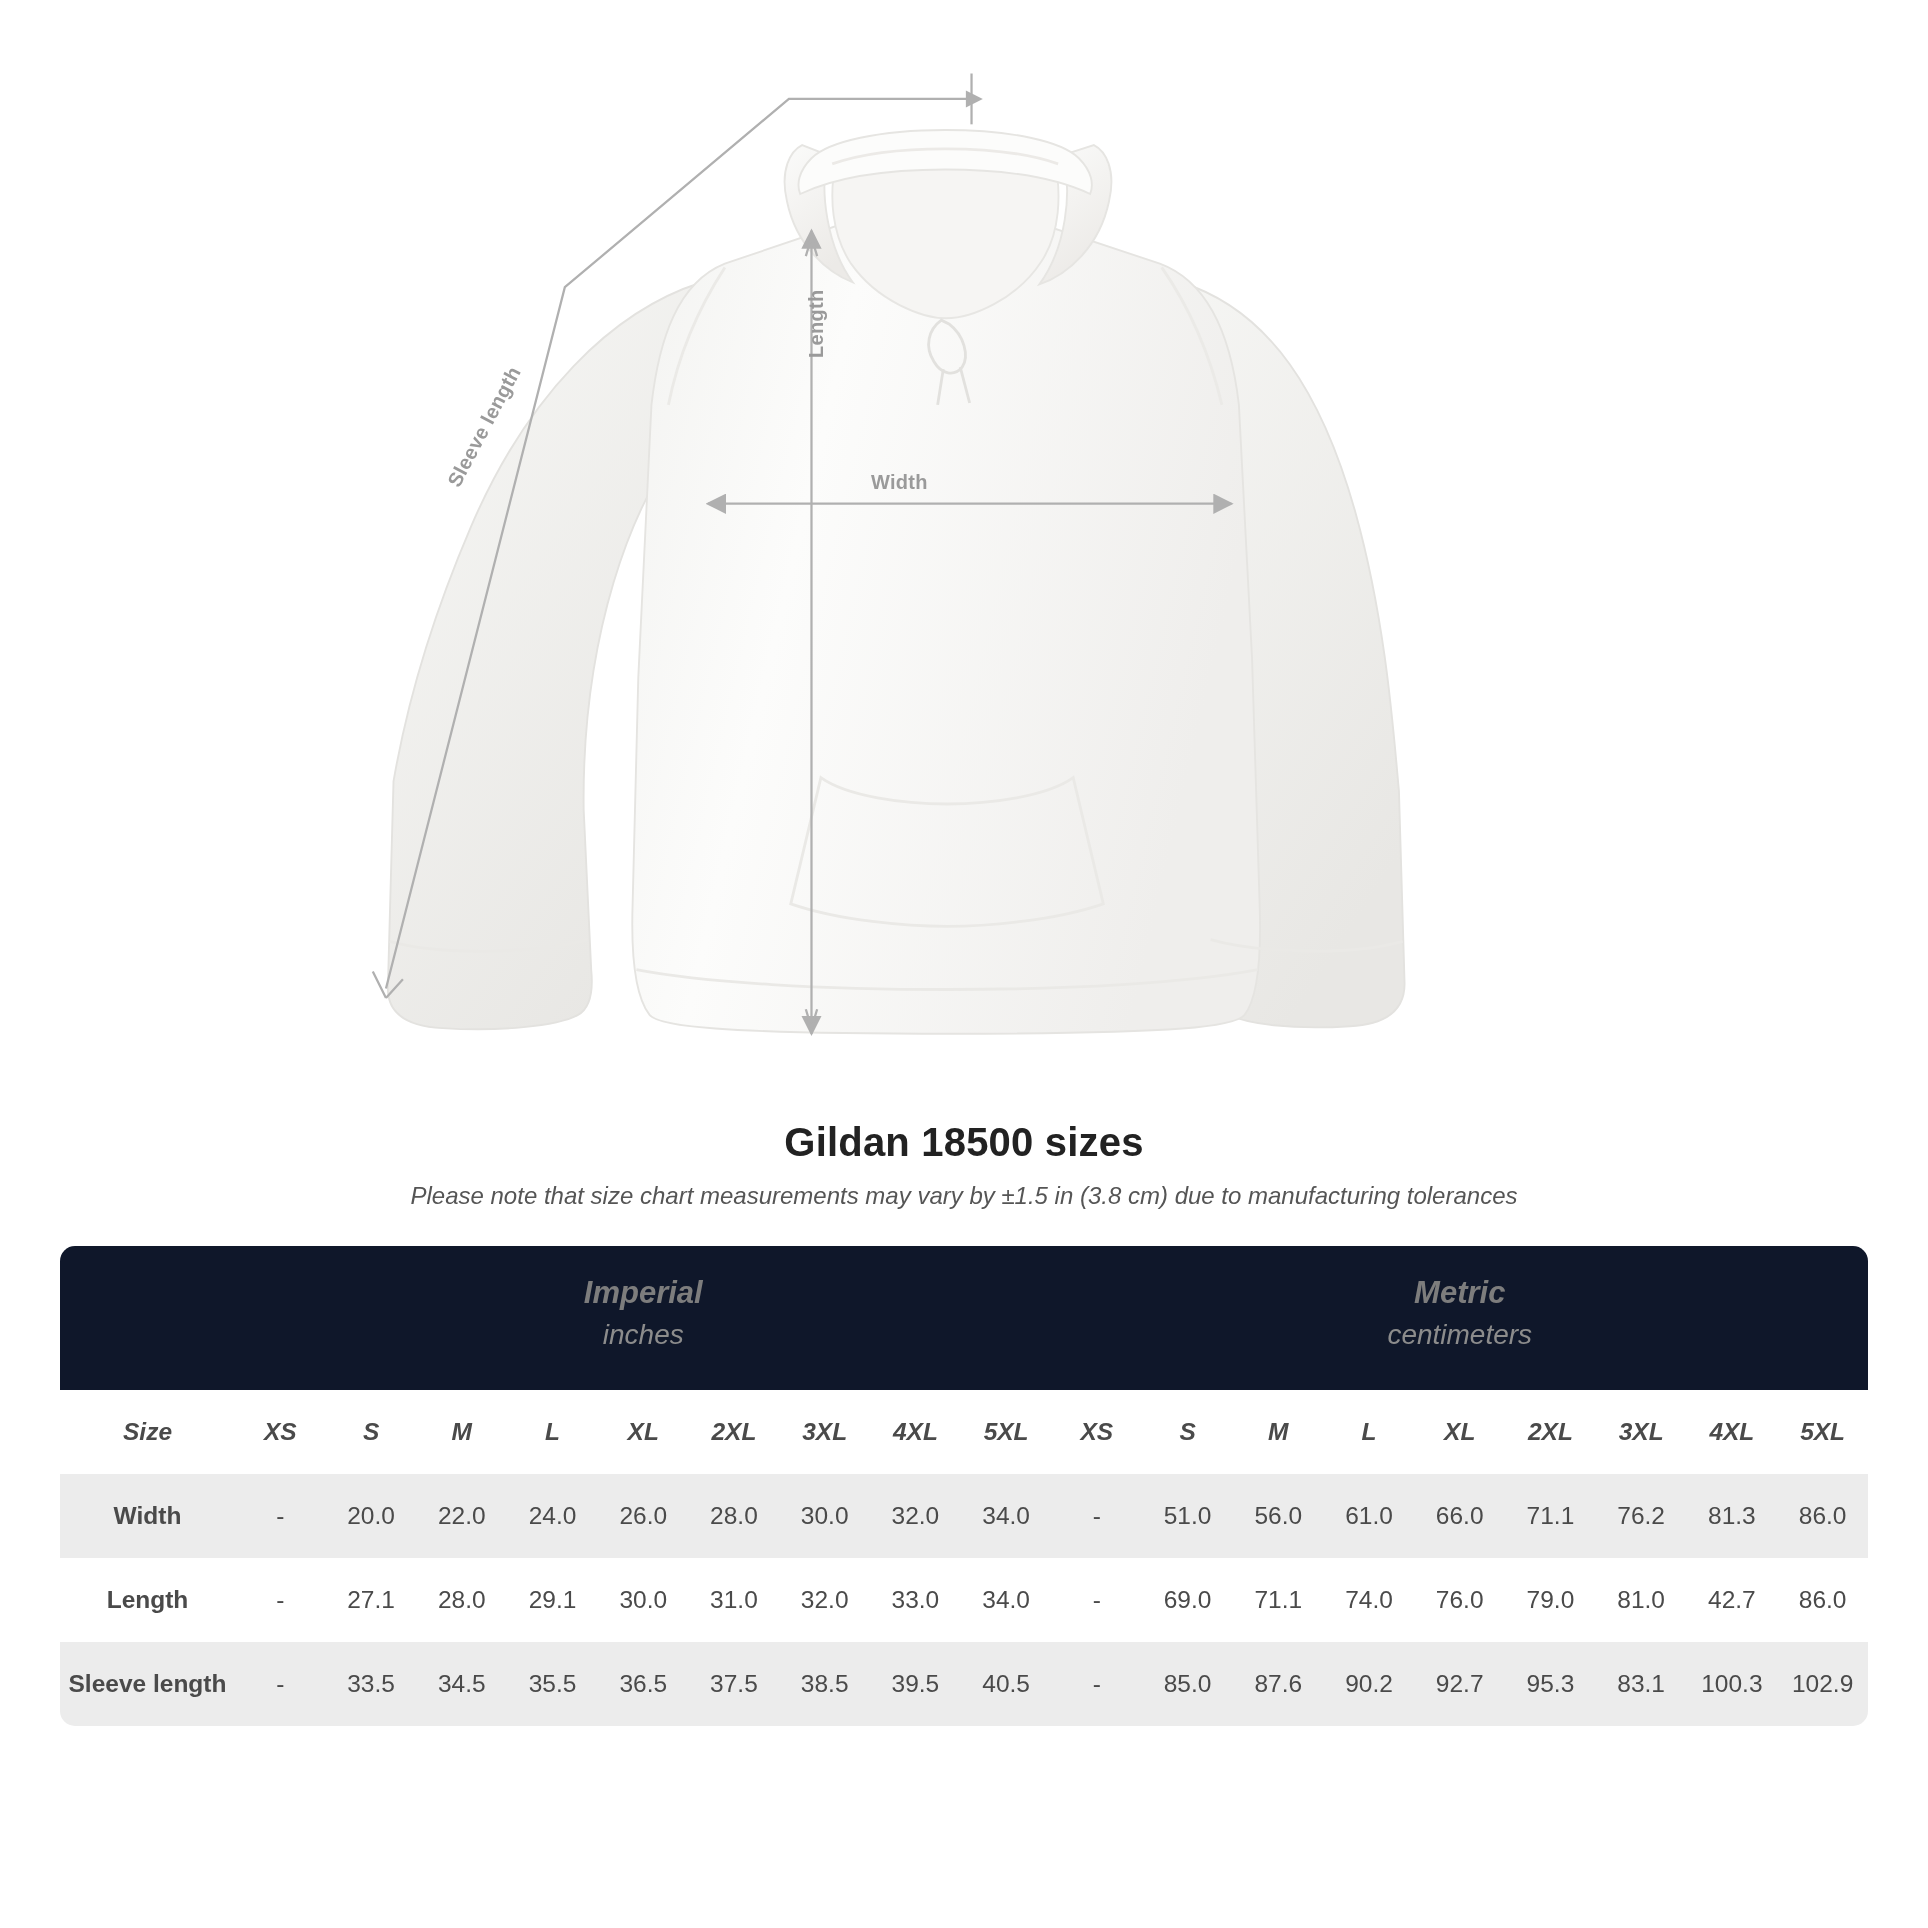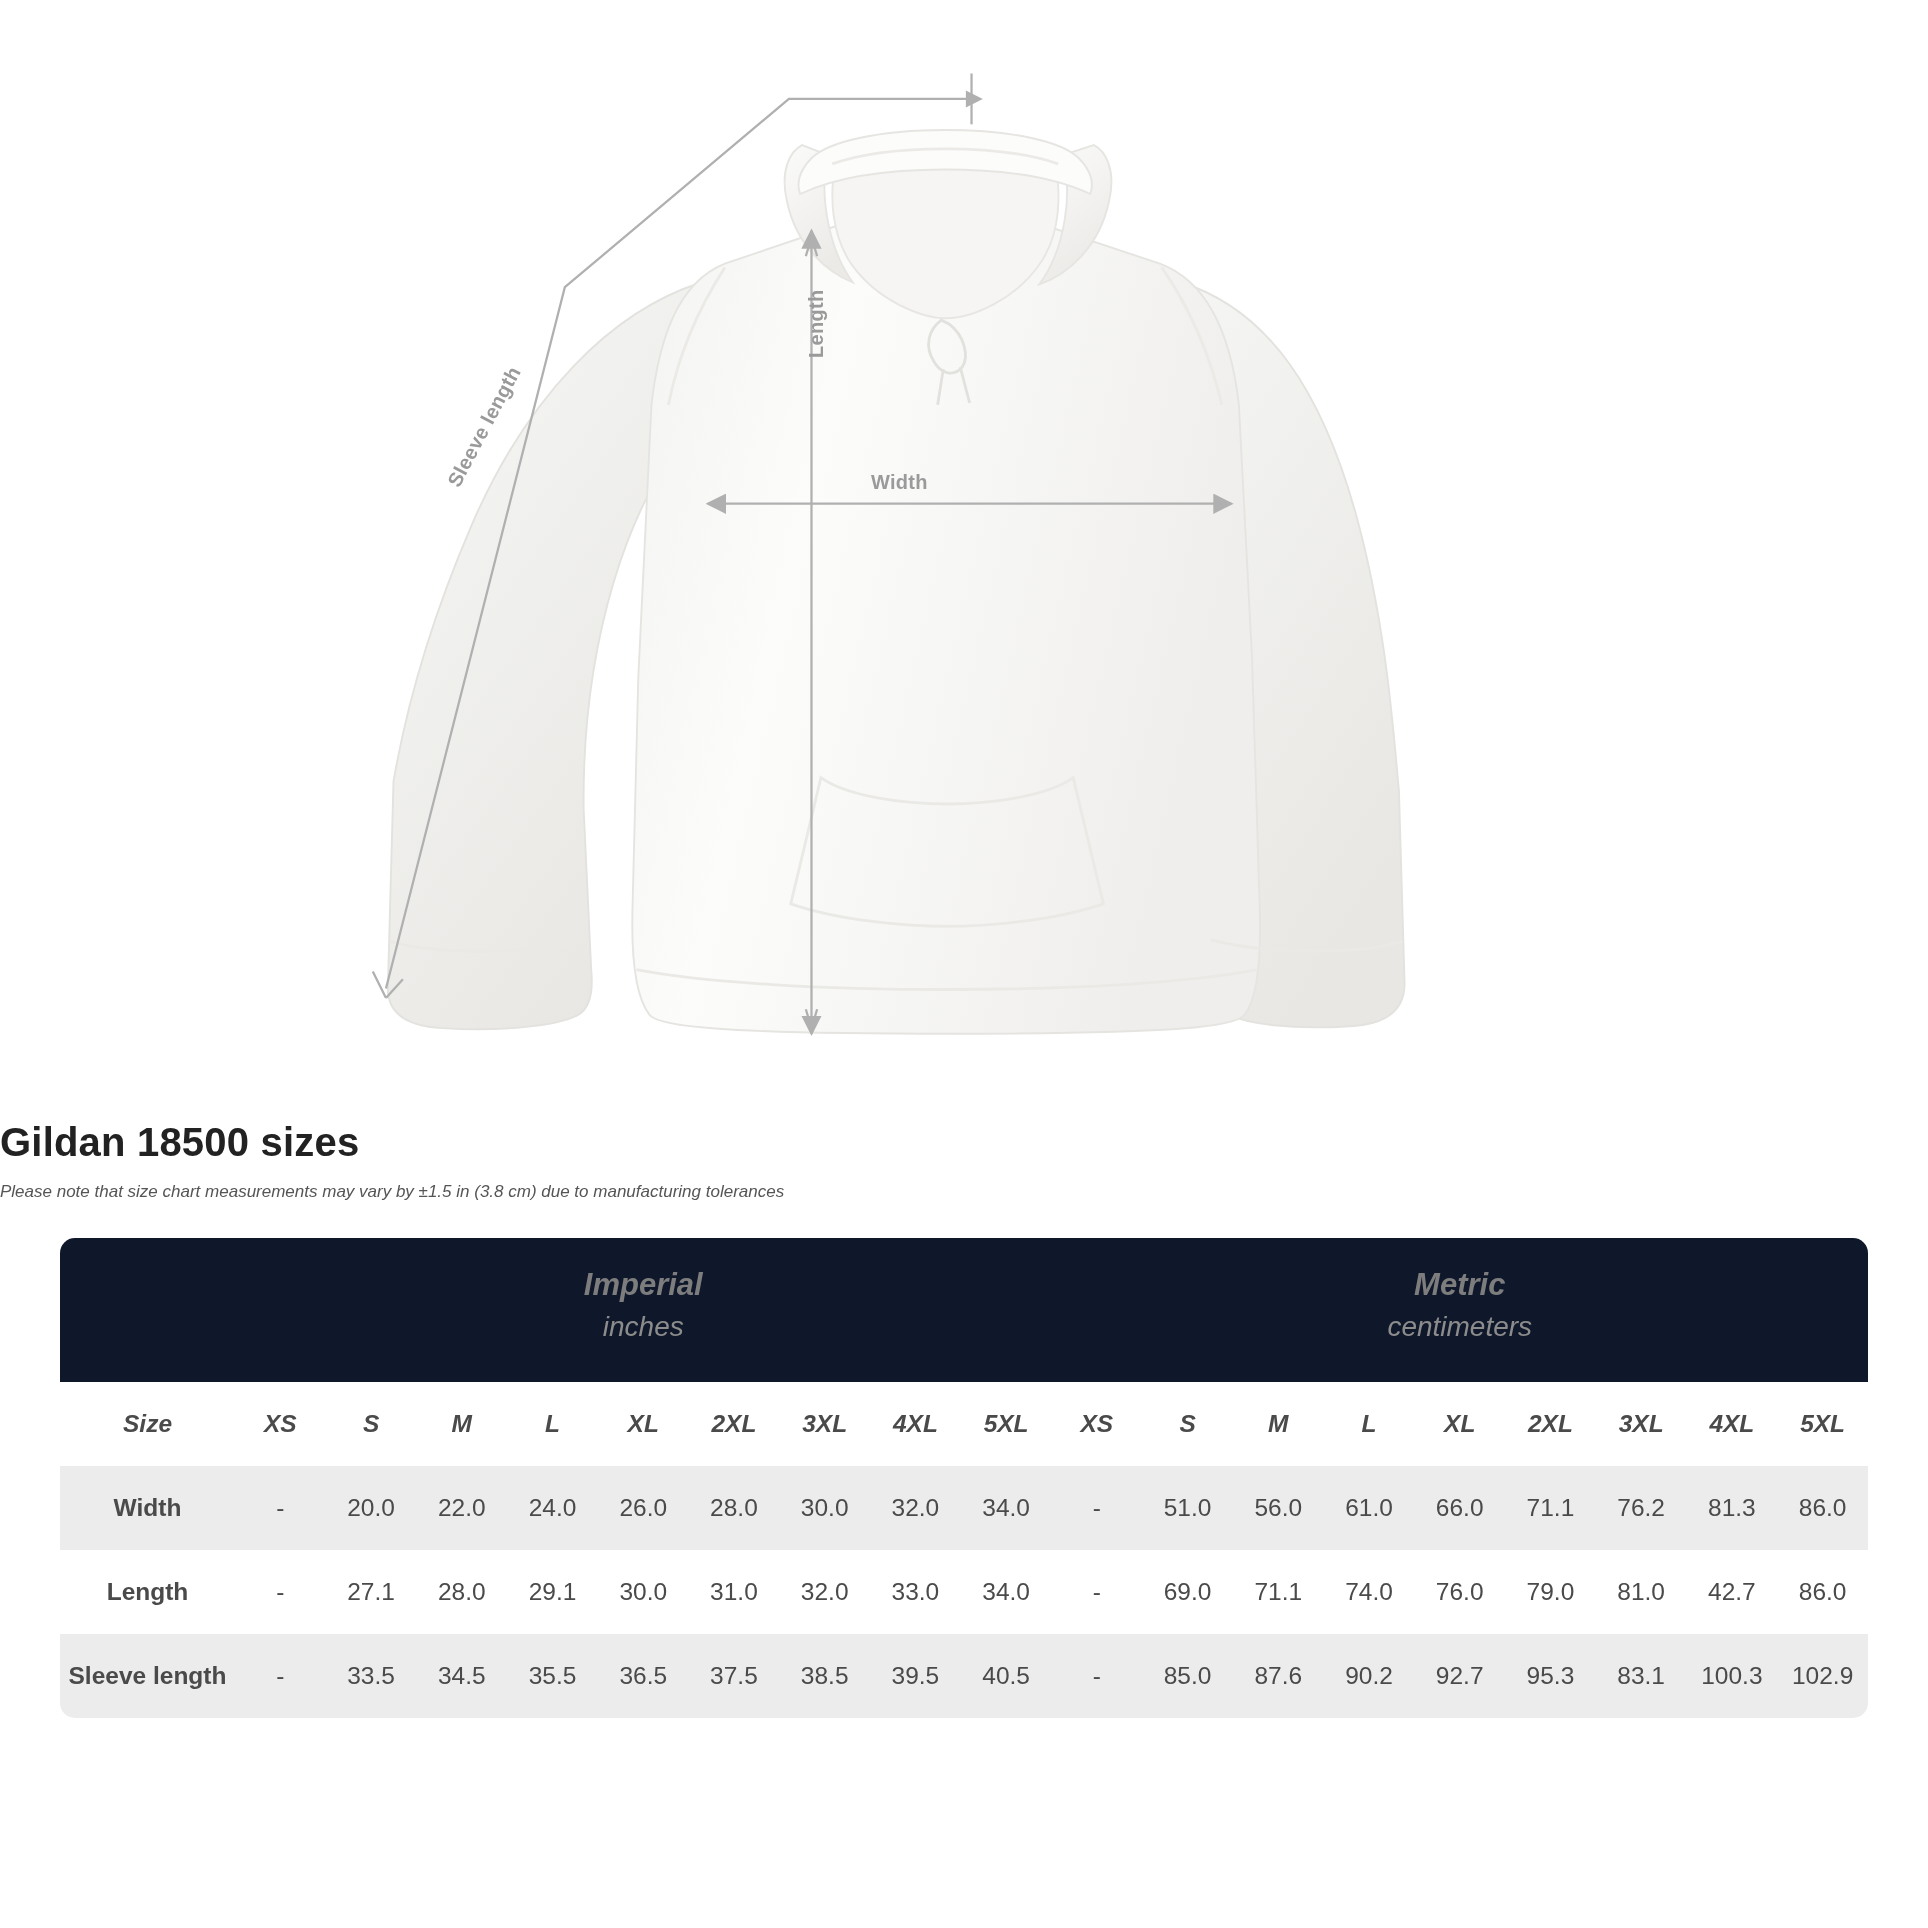--- a/index.html
+++ b/index.html
@@ -50,32 +50,32 @@
   }
   .lbl-sleeve {
     left: 443px;
     top: 480px;
     transform: rotate(-62deg);
     transform-origin: left top;
   }
 
   
   .title-block {
-    text-align: left;
+    text-align: center;
     margin-top: 9.4px;
   }
   .chart-title {
     font-size: 40px;
     font-weight: bold;
     color: #222;
     margin: 0 0 17px 0;
     letter-spacing: 0.2px;
   }
   .chart-note {
-    font-size: 17px;
+    font-size: 24px;
     font-style: italic;
     color: #555;
     margin: 0;
   }
 
   
   .table-wrap {
     margin: 36px 60px 0 60px;
     border-radius: 15px;
     overflow: hidden;

